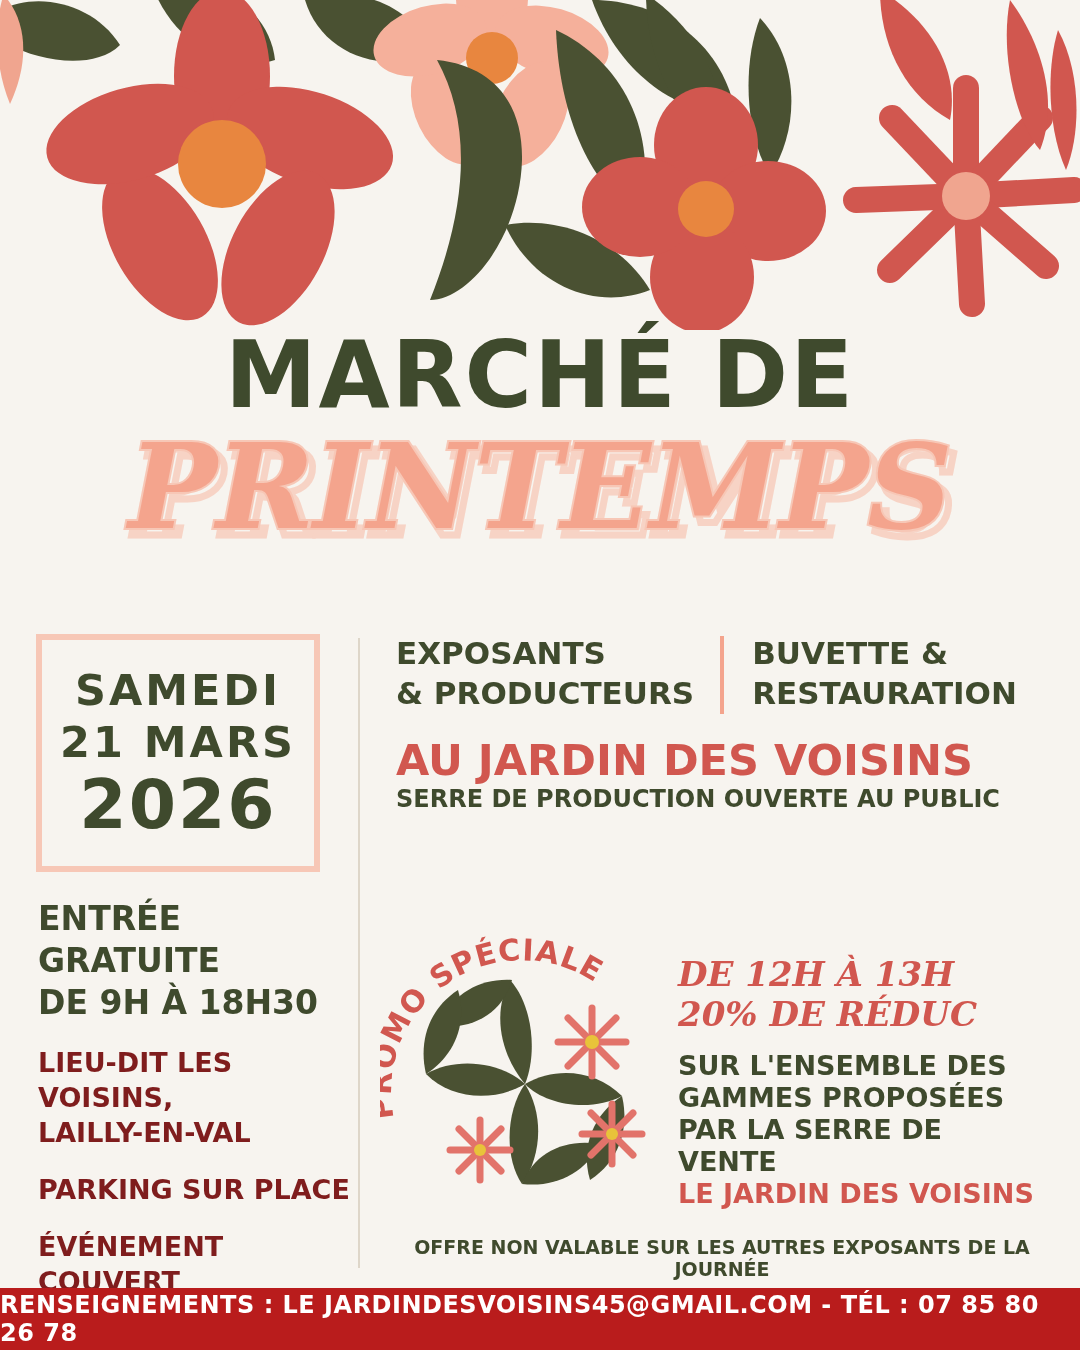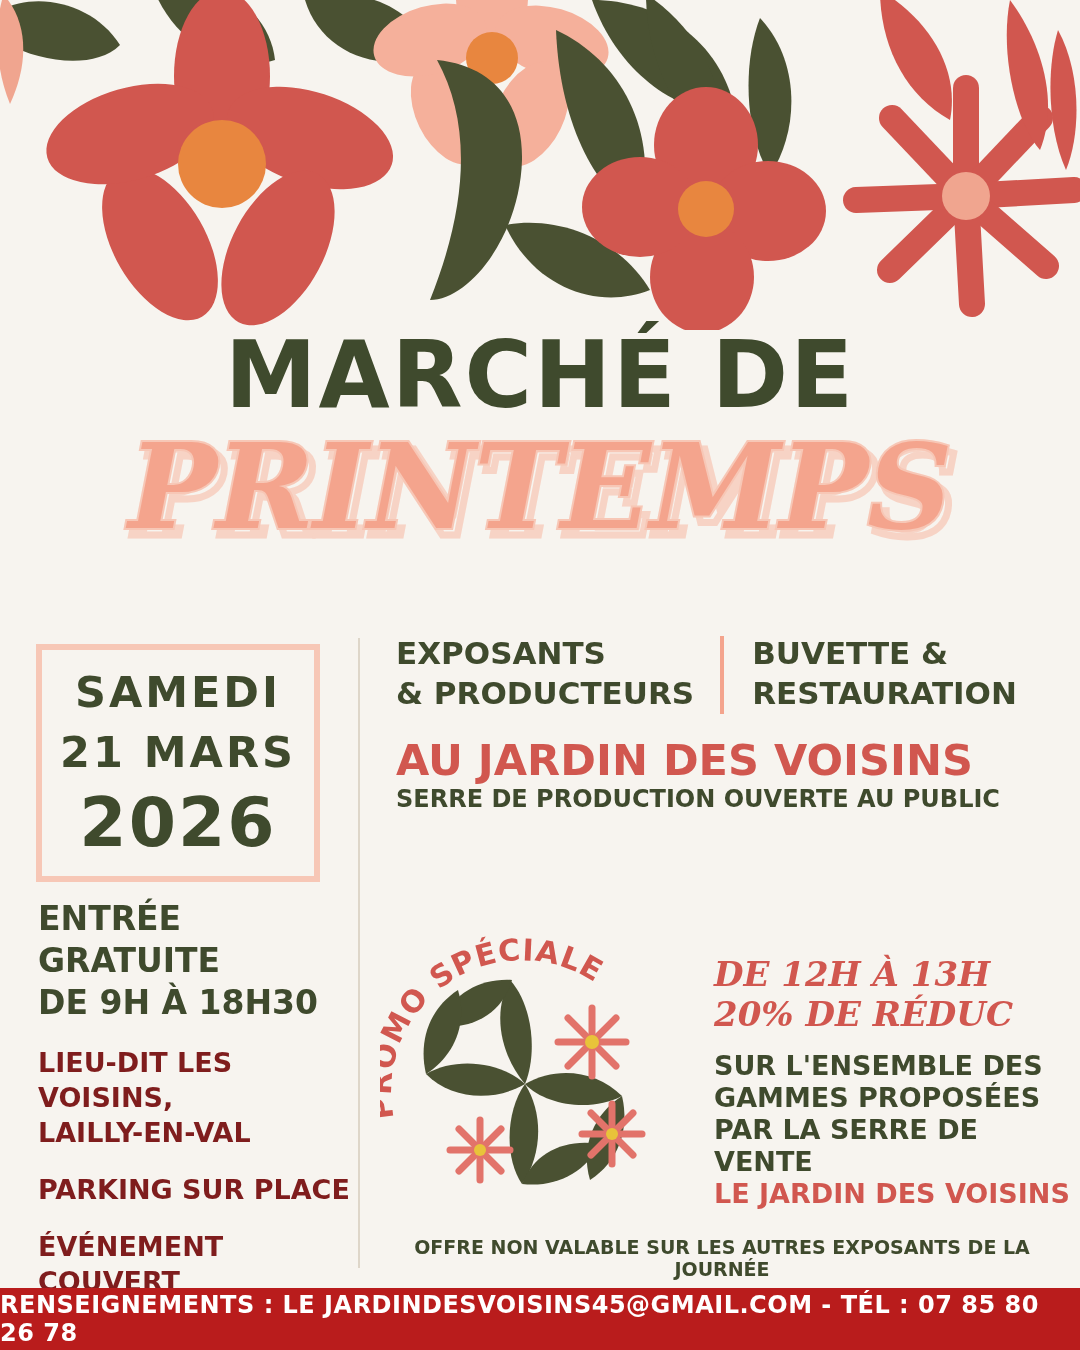--- a/index.html
+++ b/index.html
@@ -87,29 +87,29 @@
     top: 18px;
     width: 2px;
     height: 630px;
     background: #ded6c9;
   }
 
   
   .date-box {
     position: absolute;
     left: 36px;
-    top: 24px;
+    top: 14px;
     width: 284px;
     height: 238px;
     border: 6px solid #f7c7b6;
     display: flex;
     flex-direction: column;
     align-items: center;
     justify-content: center;
-    gap: 10px;
+    gap: 2px;
   }
   .date-line1 {
     font-family: "DejaVu Sans", sans-serif;
     font-weight: bold;
     font-size: 43px;
     letter-spacing: 3px;
     color: #3f4a2d;
   }
   .date-line2 {
     font-family: "DejaVu Sans", sans-serif;
@@ -216,21 +216,20 @@
     height: 290px;
   }
 
   .promo-arc-svg { position: absolute; left: 0; top: 0; }
 
   .promo-right {
     position: absolute;
     left: 298px;
     top: 42px;
     width: 366px;
-    margin-left: 36px;
   }
   .promo-head {
     font-family: "DejaVu Serif", serif;
     font-style: italic;
     font-weight: bold;
     font-size: 34px;
     color: #d1574f;
     line-height: 1.18;
     letter-spacing: 0px;
   }

